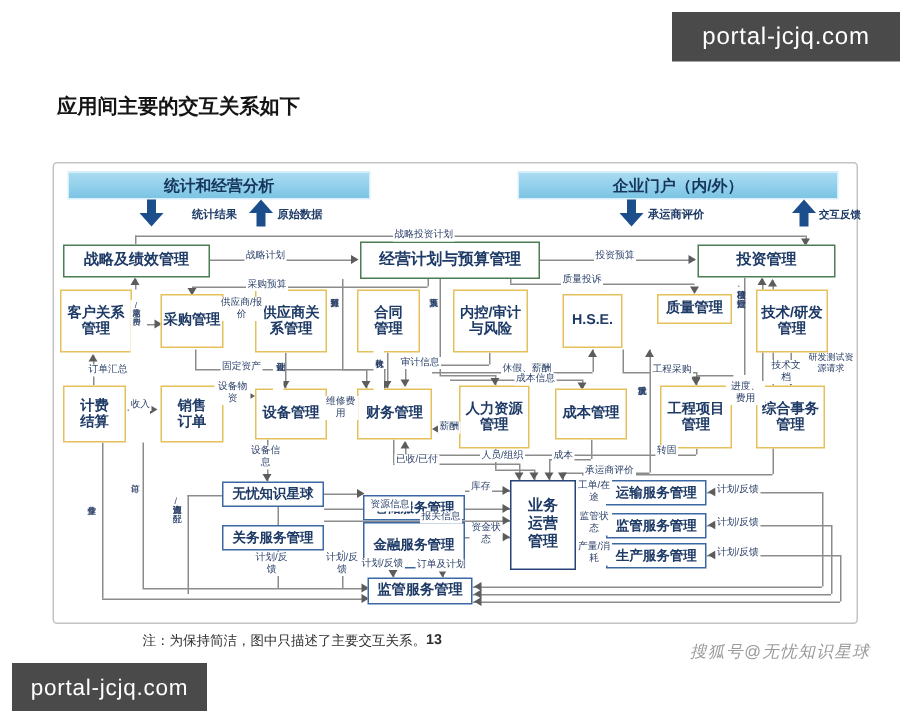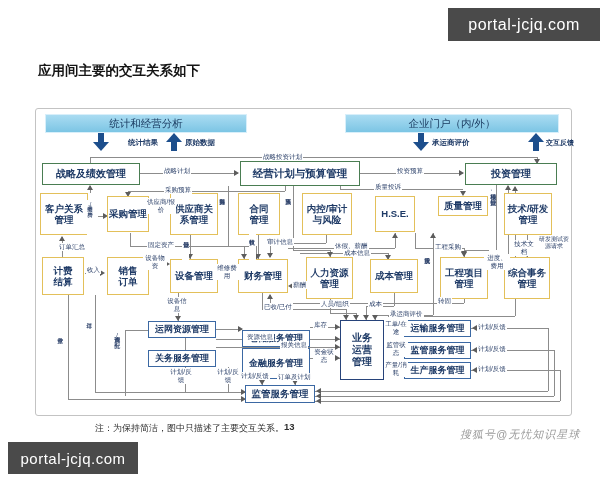--- a/index.html
+++ b/index.html
@@ -2,21 +2,21 @@
 <html><head>
 <meta charset="utf-8">
 <style>
   html,body{margin:0;padding:0;background:#fff;}
   #canvas{position:relative;width:600px;height:480px;background:#fff;overflow:hidden;
           font-family:"Liberation Sans","DejaVu Sans",sans-serif;}
   .wm{position:absolute;background:#4a4a4a;color:#fff;display:flex;align-items:center;justify-content:center;
       font-size:16px;letter-spacing:.5px;}
   .title{position:absolute;font-size:13.5px;font-weight:bold;color:#151515;}
   .frame{position:absolute;border:1px solid #c3c3c3;border-radius:3px;}
-  .bar{position:absolute;height:17px;display:flex;align-items:center;justify-content:center;font-weight:normal;
+  .bar{position:absolute;height:17px;display:flex;align-items:center;justify-content:center;font-weight:bold;
        font-size:10.5px;color:#16365c;background:linear-gradient(#aadcf2,#7cc5e4);border:1px solid #d8effa;}
   .box{position:absolute;display:flex;align-items:center;justify-content:center;text-align:center;background:#fff;
        font-weight:bold;color:#1e3a66;line-height:1.18;box-sizing:border-box;z-index:3;}
   .g{border:1.5px solid #4a7d52;font-size:10px;}
   .y{border:1.5px solid #e3c05a;font-size:9.5px;}
   .b{border:1.5px solid #3b68a3;font-size:9px;}
   .biz{border:1.7px solid #27437a;font-size:10px;padding:0 9px;}
   .sq{padding:0 8px;}
   .lbl{position:absolute;font-size:6.5px;color:#2a3f68;line-height:1.2;background:#fff;padding:0 1px;
        white-space:nowrap;z-index:4;}
@@ -92,21 +92,21 @@
 
   <div class="box y sq" style="left:42px;top:257px;width:42px;height:38px;">计费结算</div>
   <div class="box y sq" style="left:107px;top:257px;width:42px;height:38px;">销售订单</div>
   <div class="box y" style="left:170px;top:259px;width:48px;height:34px;">设备管理</div>
   <div class="box y" style="left:238px;top:259px;width:50px;height:34px;">财务管理</div>
   <div class="box y" style="left:306px;top:257px;width:47px;height:42px;">人力资源管理</div>
   <div class="box y" style="left:370px;top:259px;width:48px;height:34px;">成本管理</div>
   <div class="box y" style="left:440px;top:257px;width:48px;height:42px;">工程项目管理</div>
   <div class="box y" style="left:504px;top:257px;width:46px;height:42px;">综合事务管理</div>
 
-  <div class="box b" style="left:148px;top:321px;width:68px;height:17px;">运网资源管理</div>
+  <div class="box b" style="left:148px;top:321px;width:68px;height:17px;">无忧知识星球</div>
   <div class="box b" style="left:242px;top:330px;width:68px;height:17px;">仓储服务管理</div>
   <div class="box b" style="left:148px;top:350px;width:68px;height:17px;">关务服务管理</div>
   <div class="box b" style="left:242px;top:348px;width:68px;height:31px;">金融服务管理</div>
   <div class="box b" style="left:245px;top:385px;width:70px;height:18px;font-size:9.5px;">监管服务管理</div>
   <div class="box biz" style="left:340px;top:320px;width:44px;height:60px;">业务运营管理</div>
   <div class="box b" style="left:404px;top:320px;width:67px;height:17px;">运输服务管理</div>
   <div class="box b" style="left:404px;top:342px;width:67px;height:17px;">监管服务管理</div>
   <div class="box b" style="left:404px;top:362px;width:67px;height:17px;">生产服务管理</div>
 
   <div class="ln h" style="left:90px;top:157px;width:447px;"></div>

